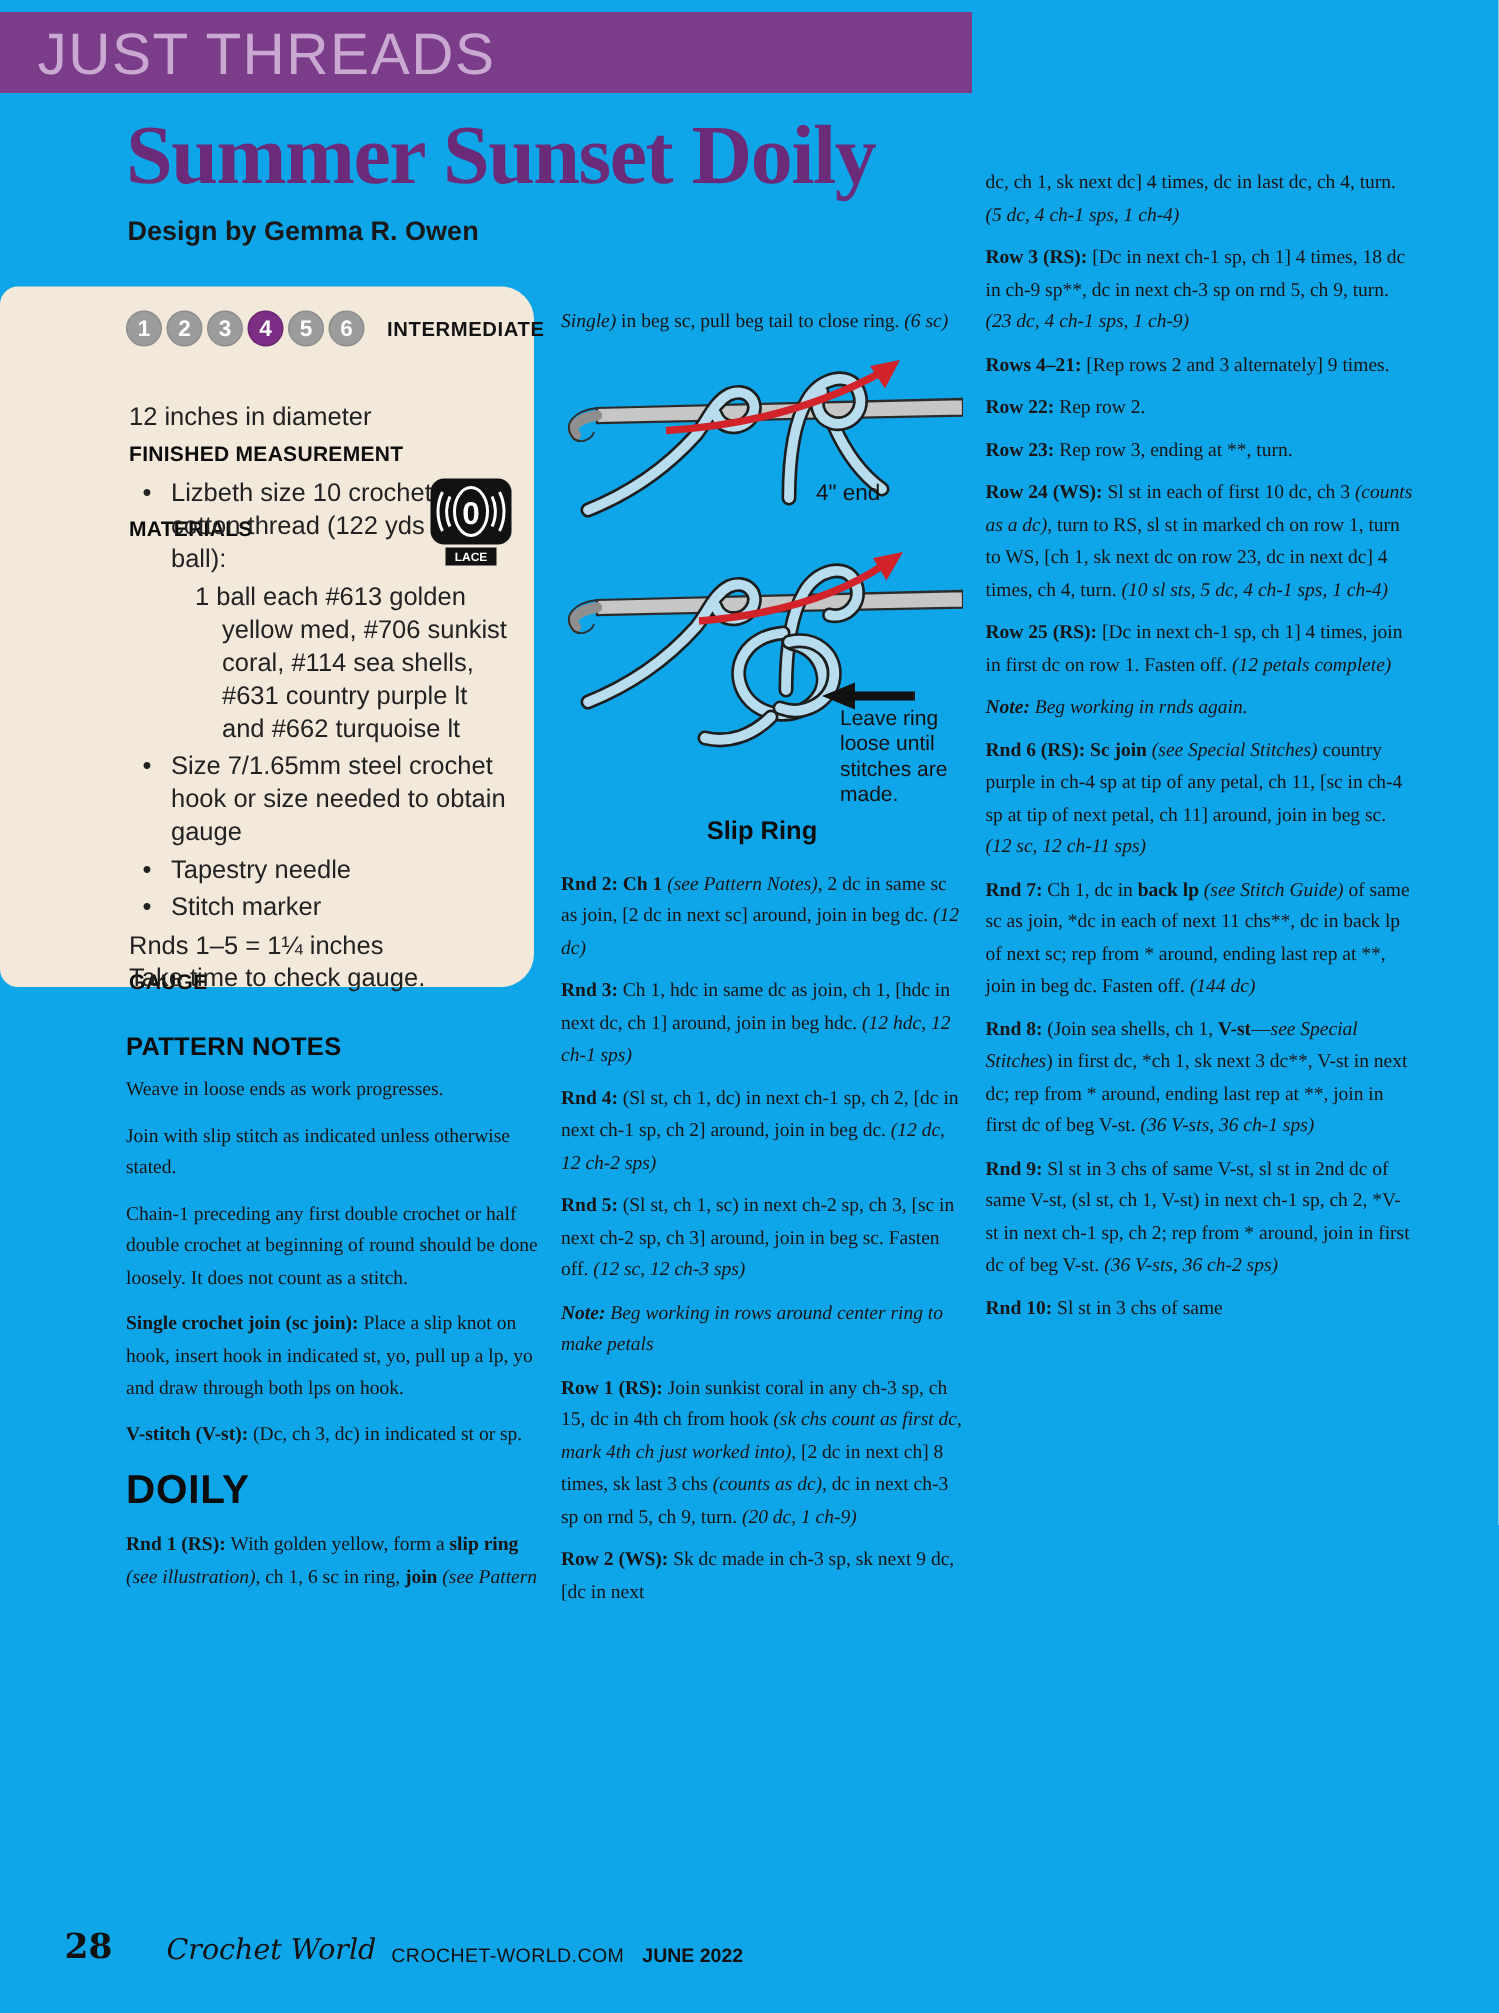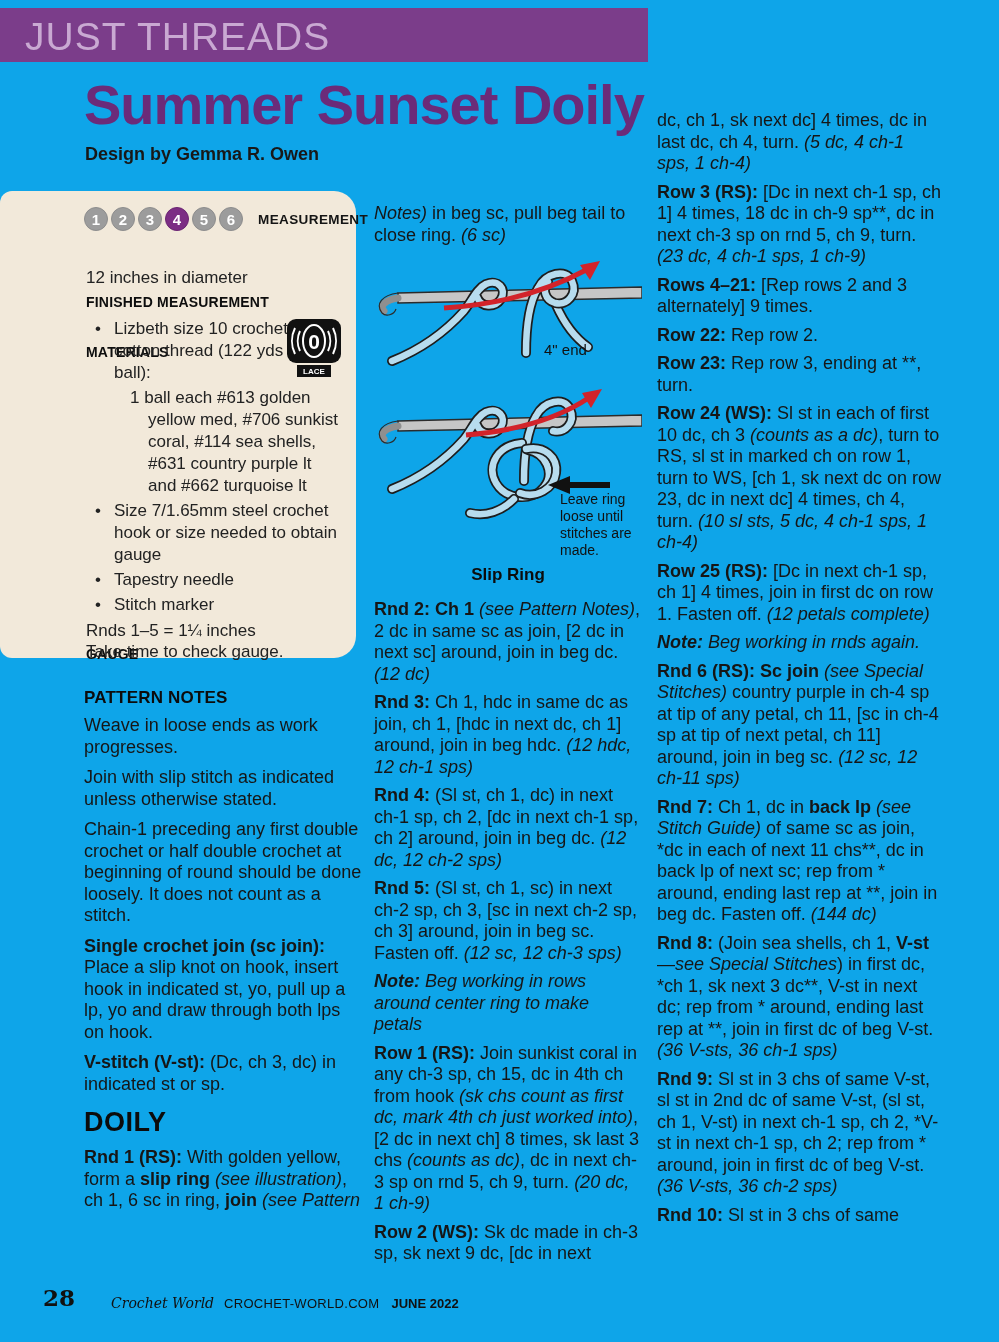--- a/index.html
+++ b/index.html
@@ -3,21 +3,21 @@
 <meta charset="utf-8">
 <style>
   html,body{margin:0;padding:0;background:#e8e8e8;}
   .page{position:relative;width:999px;height:1342px;background:#0ea5e9;overflow:hidden;
         font-family:"Liberation Sans",sans-serif;color:#141414;}
 
   
   .kicker-band{position:absolute;left:0;top:8px;width:648px;height:54px;background:#7b3d8a;}
   .kicker{position:absolute;left:25px;top:0;height:54px;line-height:57px;font-size:39px;
           color:#c9a9d2;letter-spacing:1px;font-weight:400;}
-  .title{position:absolute;left:84px;top:72px;font-family:Liberation Sans, sans-serif;
+  .title{position:absolute;left:84px;top:72px;font-family:Liberation Serif, serif;
          font-weight:bold;font-size:56px;color:#6b2b79;letter-spacing:-1px;}
   .byline{position:absolute;left:85px;top:144px;font-size:18px;font-weight:bold;color:#181818;}
 
   
   .infobox{position:absolute;left:0;top:191px;width:356px;height:467px;background:#f2e9da;
            border-radius:12px 22px 22px 12px;}
   .skill{position:absolute;left:84px;top:16px;display:flex;align-items:center;}
   .dot{width:24px;height:24px;border-radius:50%;background:#9c9c9c;border:1px solid #8d8d8d;
        color:#fff;font-size:15px;font-weight:bold;display:flex;align-items:center;
        justify-content:center;margin-right:3px;box-sizing:border-box;}
@@ -32,21 +32,21 @@
   .materials-list li.first{width:212px;}
   .materials-list li.sub{padding-left:62px;text-indent:-18px;margin-bottom:3px;}
   .yarn-icon{position:absolute;left:286px;top:127px;width:56px;text-align:center;}
   .gauge-lines div{font-size:17px;line-height:21px;color:#222;}
 
   
   .col{position:absolute;}
   #col-left{left:84px;top:688px;width:281px;}
   #col-mid{left:374px;top:203px;width:268px;}
   #col-right{left:657px;top:110px;width:285px;}
-  .bp{font-family:Liberation Sans, sans-serif;font-size:18px;line-height:21.5px;margin:0 0 7px;color:#161616;}
+  .bp{font-family:Liberation Serif, serif;font-size:13px;line-height:21.5px;margin:0 0 7px;color:#161616;}
   #col-left .bp{margin-bottom:9px;}
   .s-b{font-weight:bold;}
   .s-i{font-style:italic;}
   .s-bi{font-weight:bold;font-style:italic;}
   .sec-h{font-weight:bold;font-size:17px;margin:0 0 7px;letter-spacing:.2px;color:#0c0c0c;}
   .sec-h.mt{margin-top:14px;}
   .doily-h{font-weight:bold;font-size:27px;letter-spacing:.5px;margin:12px 0 9px;color:#0c0c0c;}
 
   
   .fig{position:relative;width:268px;height:310px;margin:4px 0 0;}
@@ -58,21 +58,21 @@
   .rod{fill:#c6c6c6;stroke:#2b2b2b;stroke-width:1.5;}
   .hook{stroke:#8f8f8f;stroke-width:7;fill:none;stroke-linecap:round;}
   .hook-edge{stroke:#2b2b2b;stroke-width:1.2;fill:none;}
   .red-arrow{stroke:#d2232a;stroke-width:5;fill:none;}
   .red-head{fill:#d2232a;}
   .blk{fill:#111;}
 
   
   .footer{position:absolute;left:43px;top:1284px;display:flex;align-items:flex-end;}
   .f-num{font-family:"DejaVu Serif",serif;font-weight:bold;font-size:23px;color:#111;}
-  .f-mag{font-family:"DejaVu Serif",serif;font-style:italic;font-size:14px;margin-left:36px;color:#111;}
+  .f-mag{font-family:"DejaVu Serif",serif;font-style:italic;font-size:19px;margin-left:36px;color:#111;}
   .f-site{font-size:13px;font-weight:normal;letter-spacing:.3px;margin-left:10px;color:#111;}
   .f-issue{font-size:13px;font-weight:bold;margin-left:12px;color:#111;}
 </style>
 </head>
 <body>
 
 <div class="page">
 
   <div class="kicker-band">
     <div class="kicker">JUST THREADS</div>
@@ -84,21 +84,21 @@
   </div>
 
   <div class="infobox">
     <div class="skill">
       <span class="dot">1</span>
       <span class="dot">2</span>
       <span class="dot">3</span>
       <span class="dot active">4</span>
       <span class="dot">5</span>
       <span class="dot">6</span>
-      <span class="skill-label">MEASUREMENT</span>
+      <span class="skill-label">INTERMEDIATE</span>
     </div>
 
     <div class="ib-h" style="top:55px;">FINISHED MEASUREMENT</div>
     <div class="ib-t" style="top:77px;">12 inches in diameter</div>
 
     <div class="ib-h" style="top:105px;">MATERIALS</div>
     <ul class="materials-list">
       <li class="bullet first">Lizbeth size 10 crochet cotton thread (122 yds per ball):</li>
       <li class="sub">1 ball each #613 golden yellow med, #706 sunkist coral, #114 sea shells, #631 country purple lt and #662 turquoise lt</li>
       <li class="bullet">Size 7/1.65mm steel crochet hook or size needed to obtain gauge</li>
@@ -132,21 +132,21 @@
     <p class="bp"><span>Weave in loose ends as work progresses.</span></p>
     <p class="bp"><span>Join with slip stitch as indicated unless otherwise stated.</span></p>
     <p class="bp"><span>Chain-1 preceding any first double crochet or half double crochet at beginning of round should be done loosely. It does not count as a stitch.</span></p>
     <p class="bp"><span class="s-b">Single crochet join (sc join): </span><span>Place a slip knot on hook, insert hook in indicated st, yo, pull up a lp, yo and draw through both lps on hook.</span></p>
     <p class="bp"><span class="s-b">V-stitch (V-st): </span><span>(Dc, ch 3, dc) in indicated st or sp.</span></p>
     <div class="doily-h">DOILY</div>
     <p class="bp"><span class="s-b">Rnd 1 (RS): </span><span>With golden yellow, form a </span><span class="s-b">slip ring </span><span class="s-i">(see illustration)</span><span>, ch 1, 6 sc in ring, </span><span class="s-b">join </span><span class="s-i">(see Pattern</span></p>
   </div>
 
   <div class="col" id="col-mid">
-    <p class="bp"><span class="s-i">Notes)</span><span> in beg sc, pull beg tail to close ring. </span><span class="s-i">(6 sc)</span></p>
+    <p class="bp"><span class="s-i">Single)</span><span> in beg sc, pull beg tail to close ring. </span><span class="s-i">(6 sc)</span></p>
 
     <div class="fig">
       <svg width="268" height="310" viewBox="0 0 268 310">
 
         <path class="rod" d="M24 40 L268 34 L268 45 L24 50 Z"></path>
         <path class="hook" d="M24 45 C11 47 5 53 10 58"></path>
         <path class="hook-edge" d="M24 40 C8 42 1 51 8 60 C12 64 20 62 22 56"></path>
 
         <path class="yarn-o" d="M18 108 C48 96 72 78 90 58 C98 48 102 36 112 31 C124 26 133 36 127 46 C121 55 107 55 103 44"></path>
         <path class="yarn-i" d="M18 108 C48 96 72 78 90 58 C98 48 102 36 112 31 C124 26 133 36 127 46 C121 55 107 55 103 44"></path>

